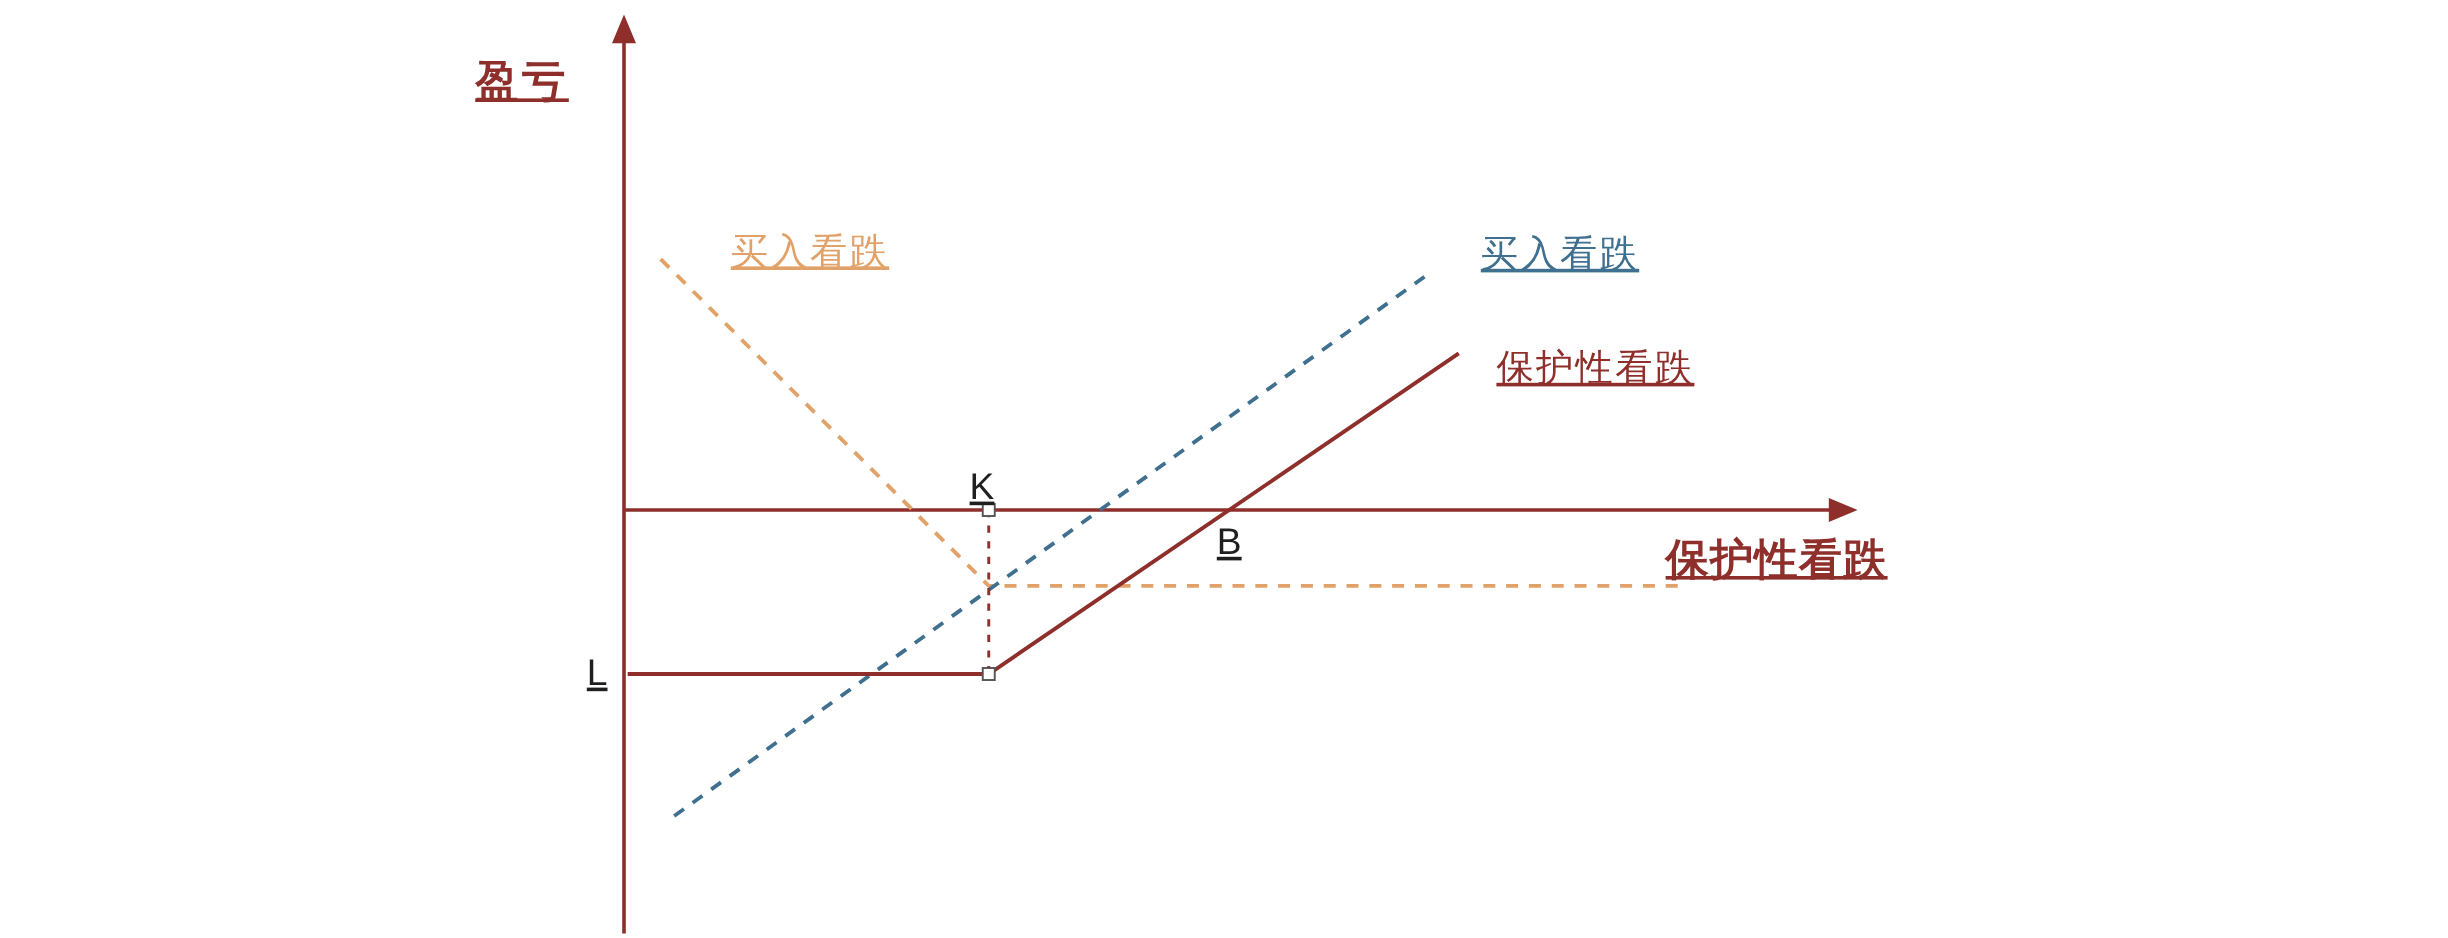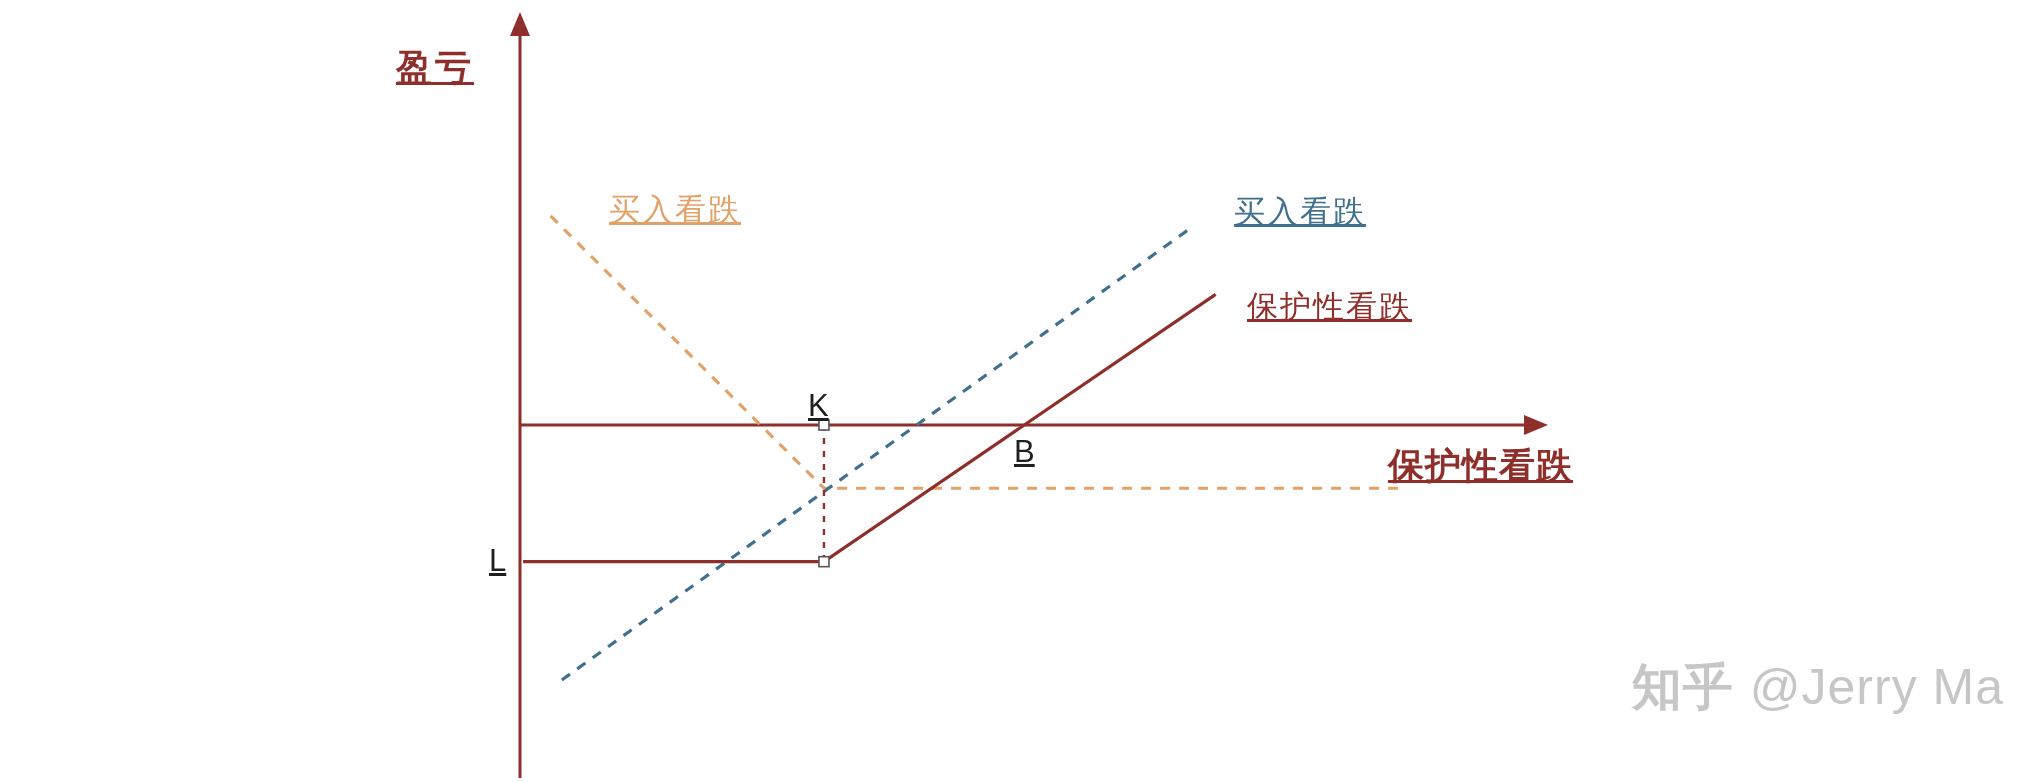--- a/index.html
+++ b/index.html
@@ -46,16 +46,13 @@
   <div class="lbl axis-lbl x-axis-label">保护性看跌</div>
 
   <div class="lbl series-label buy-put-label">买入看跌</div>
   <div class="lbl series-label buy-underlying-label">买入看跌</div>
   <div class="lbl series-label protective-put-label">保护性看跌</div>
 
   <div class="lbl point-label k-label">K</div>
   <div class="lbl point-label b-label">B</div>
   <div class="lbl point-label l-label">L</div>
 
-  <div class="watermark">
-    <span class="brand">知乎</span><span class="handle">@Jerry Ma</span>
-  </div>
 </div>
 
 </body></html>

